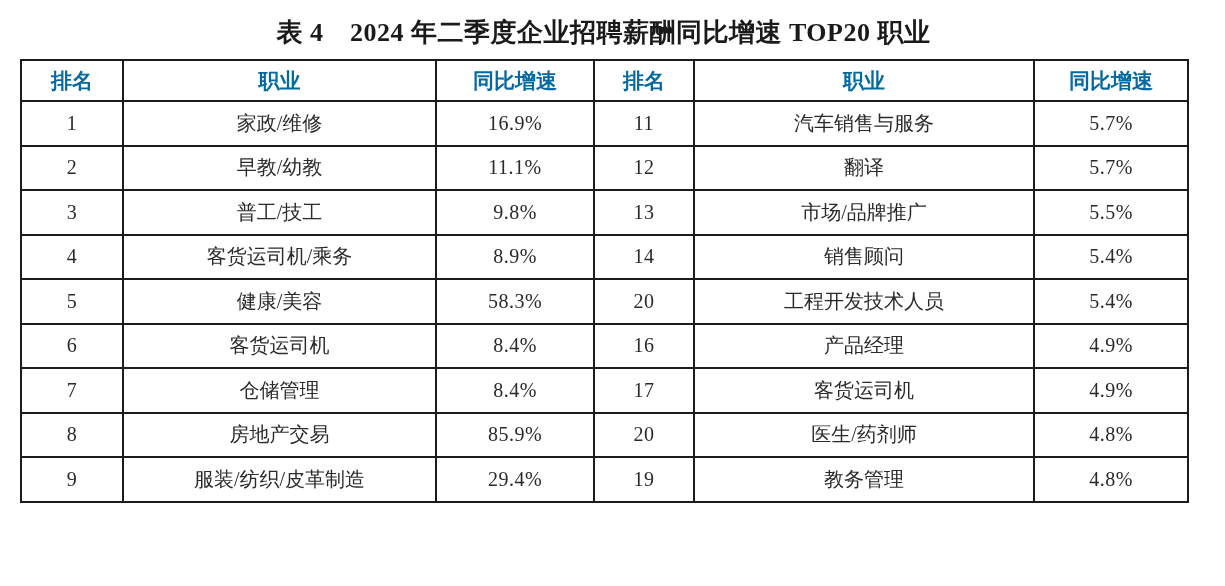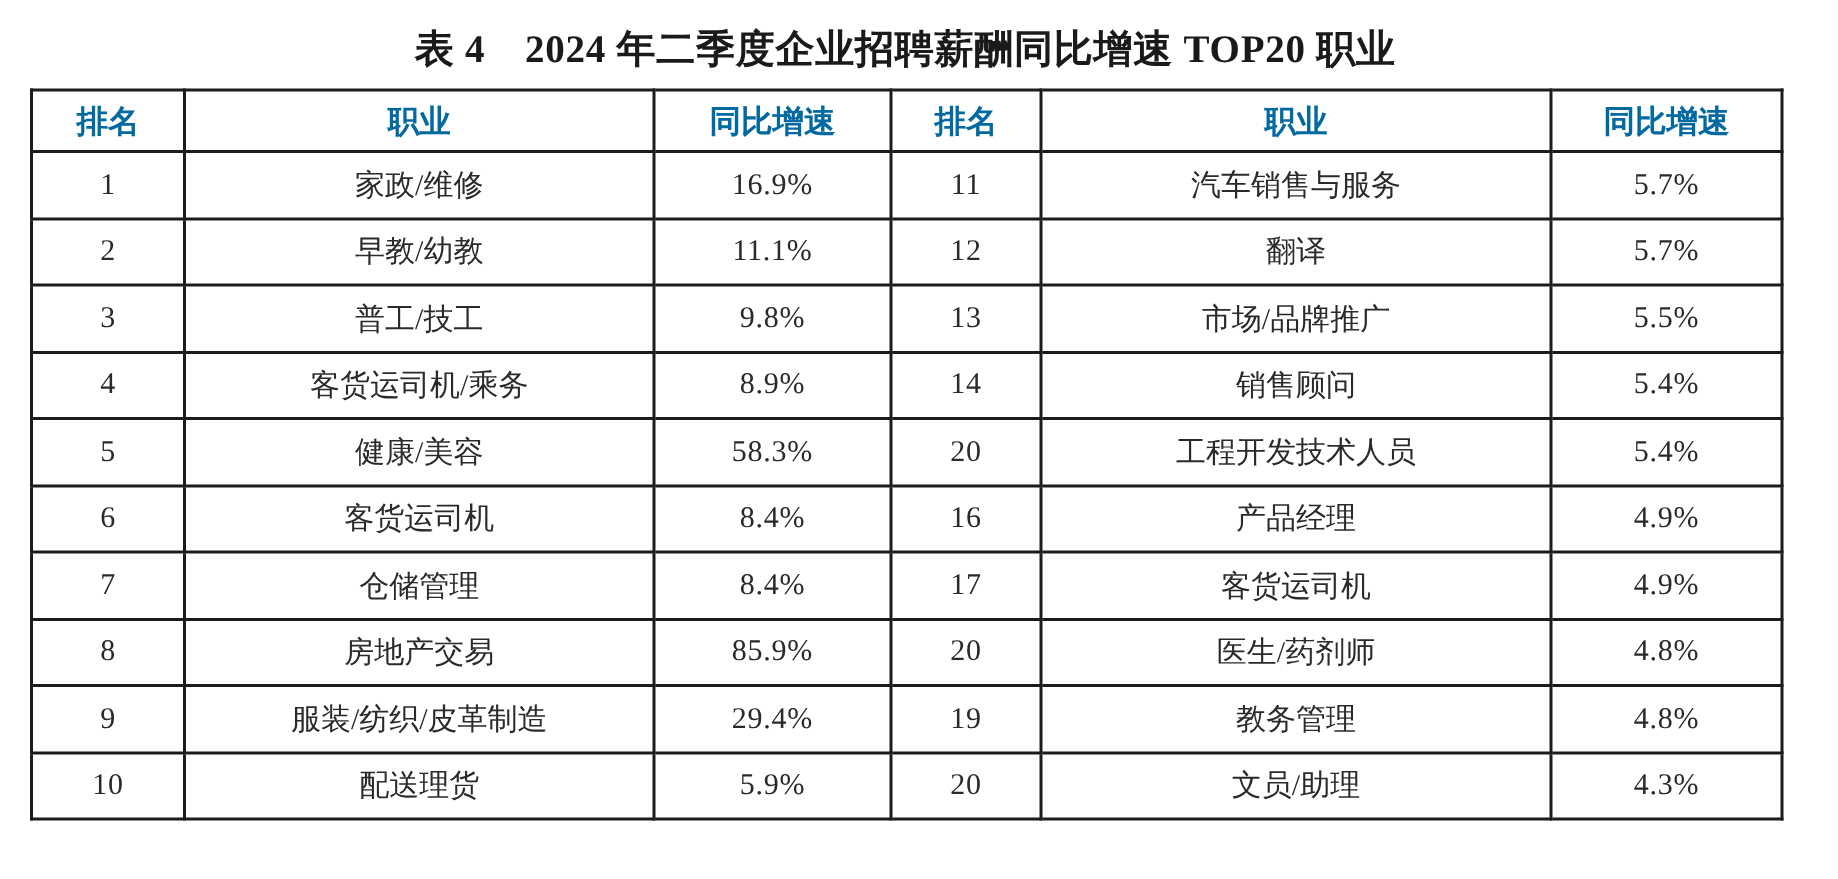--- a/index.html
+++ b/index.html
@@ -153,22 +153,14 @@
       <td class="num">4.8%</td>
     </tr>
     <tr>
       <td class="num">9</td>
       <td>服装/纺织/皮革制造</td>
       <td class="num">29.4%</td>
       <td class="num">19</td>
       <td>教务管理</td>
       <td class="num">4.8%</td>
     </tr>
-    <tr>
-      <td class="num">10</td>
-      <td>配送理货</td>
-      <td class="num">5.9%</td>
-      <td class="num">20</td>
-      <td>文员/助理</td>
-      <td class="num">4.3%</td>
-    </tr>
   </tbody>
 </table>
 
 </body></html>

